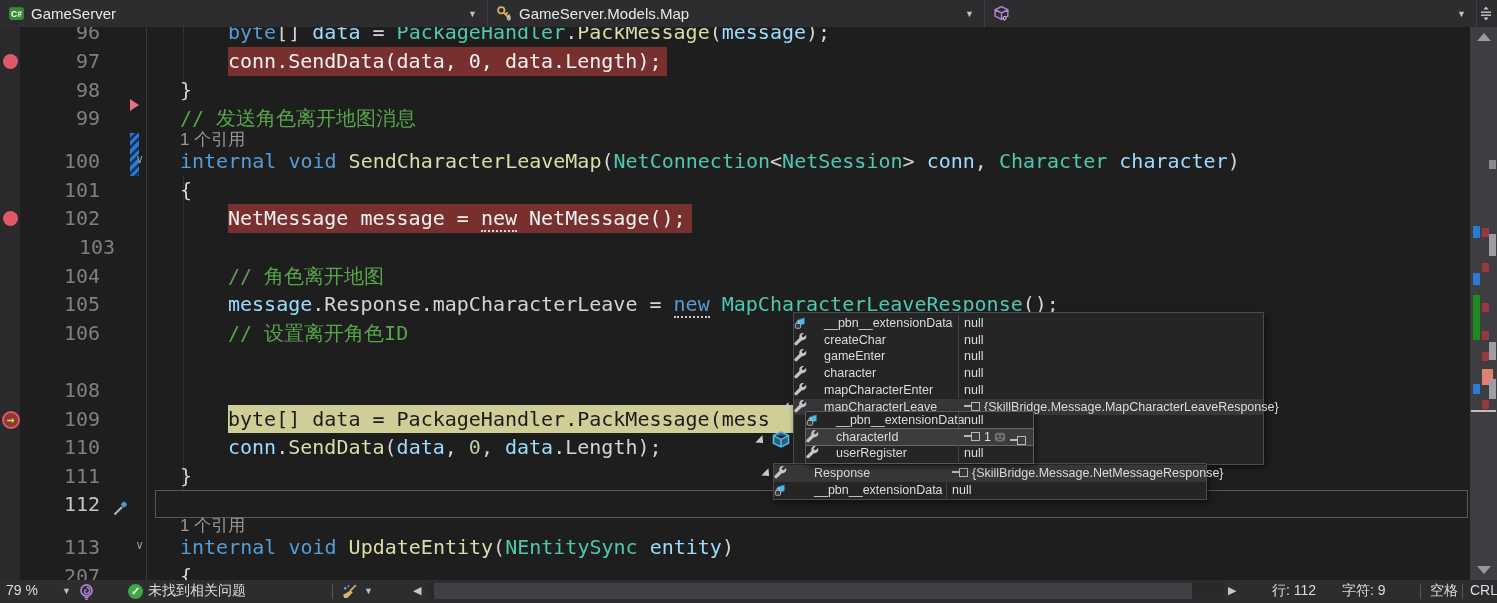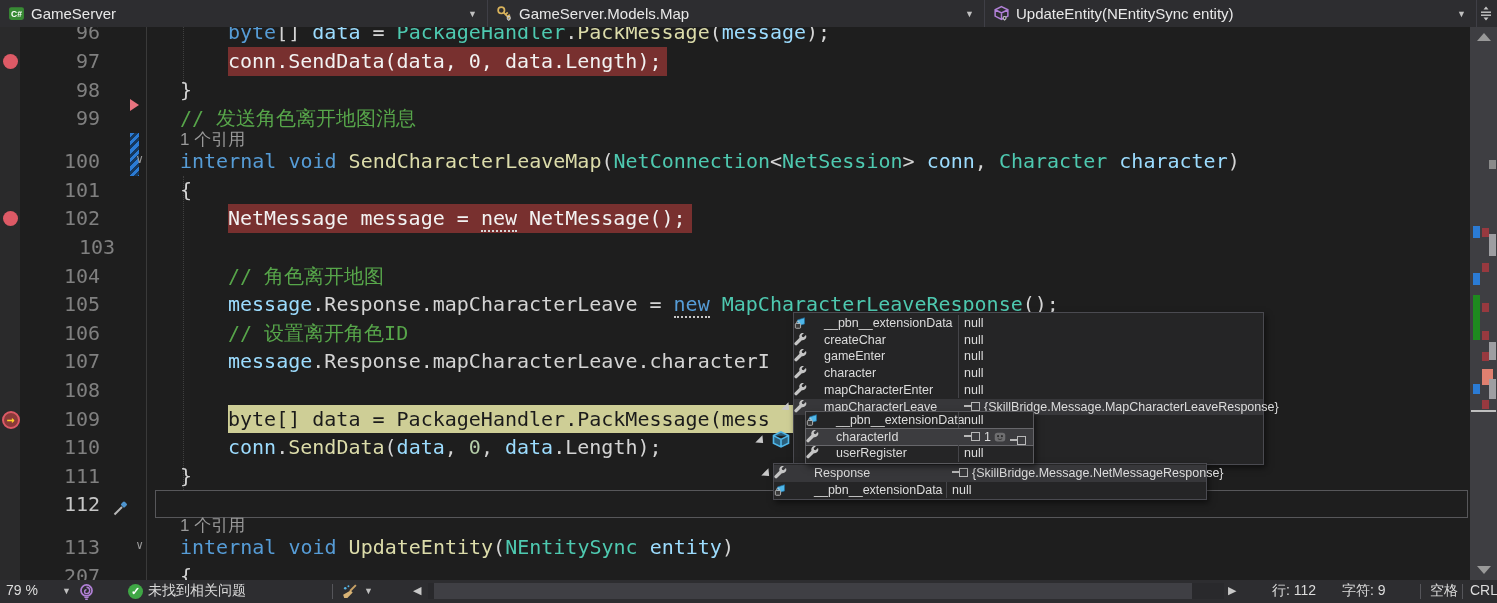--- a/index.html
+++ b/index.html
@@ -88,21 +88,20 @@
             <path d="M10.5 12.2 a1.5 1.5 0 0 1 3 0 c0 1.2-1.5 2.2-1.5 2.2 s-1.5-1-1.5-2.2z" fill="none" stroke="#C8C8C8" stroke-width="1"></path>
           </svg></div>
         <span>GameServer.Models.Map</span>
         <div class="nav-chev" style="right: 10px; position: absolute;">▼</div>
       </div>
       <div class="nav-item" style="left: 985px; width: 492px;">
         <div style="position: relative; width: 17px; height: 17px;"><svg width="100%" height="100%" viewBox="0 0 16 16" xmlns="http://www.w3.org/2000/svg">
             <path d="M8 1.5 L14 4.5 L14 10.5 L8 13.5 L2 10.5 L2 4.5 Z M2 4.5 L8 7.5 L14 4.5 M8 7.5 L8 13.5" fill="none" stroke="#B180D7" stroke-width="1.4"></path>
             <path d="M9.5 12.2 a1.4 1.4 0 0 1 2.8 0 c0 1.1-1.4 2-1.4 2 s-1.4-.9-1.4-2z" fill="#2D2D30" stroke="#C8C8C8" stroke-width="1"></path>
           </svg></div>
-        <span>UpdateEntity(NEntitySync entity)</span>
         <div class="nav-chev" style="right: 10px; position: absolute;">▼</div>
       </div>
       <div style="position: absolute; width: 16px; height: 21px; left: 1478px; top: 3px;"><svg width="100%" height="100%" viewBox="0 0 16 16" xmlns="http://www.w3.org/2000/svg">
           <path d="M8 1 L10.5 4 L5.5 4 Z" fill="#C8C8C8"></path>
           <rect x="3" y="6" width="10" height="1.4" fill="#C8C8C8"></rect>
           <rect x="3" y="9" width="10" height="1.4" fill="#C8C8C8"></rect>
           <path d="M8 15 L10.5 12 L5.5 12 Z" fill="#C8C8C8"></path>
         </svg></div>
     </div>
   <div id="editor">
@@ -118,21 +117,20 @@
         <div class="lens-text">1 个引用</div>
       </div>
       <div class="change-bar" style="top: 105.8px; height: 43px;"></div>
       <div class="code-row" style="top: 120.2px;"><div class="lnum">100</div><div class="ctext" style="left: 180px;"><span class="tk-k">internal</span><span class="tk-p"> </span><span class="tk-k">void</span><span class="tk-p"> </span><span class="tk-f">SendCharacterLeaveMap</span><span class="tk-p">(</span><span class="tk-t">NetConnection</span><span class="tk-p">&lt;</span><span class="tk-t">NetSession</span><span class="tk-p">&gt; </span><span class="tk-v">conn</span><span class="tk-p">, </span><span class="tk-t">Character</span><span class="tk-p"> </span><span class="tk-v">character</span><span class="tk-p">)</span></div><div class="fold-chev" style="top: -2px;">∨</div></div>
       <div class="code-row" style="top: 148.8px;"><div class="lnum">101</div><div class="ctext" style="left: 180px;"><span class="tk-p">{</span></div></div>
       <div class="code-row" style="top: 177.4px;"><div class="lnum">102</div><div class="ctext bg-bp" style="left: 228px;"><span class="tk-w">NetMessage message = </span><span class="tk-wu">new</span><span class="tk-w"> NetMessage();</span></div><div class="bp-dot" style="top: 7px;"></div></div>
       <div class="code-row" style="top: 206px; margin-left: 15px;"><div class="lnum">103</div></div>
       <div class="code-row" style="top: 234.6px;"><div class="lnum">104</div><div class="ctext" style="left: 228px;"><span class="tk-c">// 角色离开地图</span></div></div>
       <div class="code-row" style="top: 263.2px;"><div class="lnum">105</div><div class="ctext" style="left: 228px;"><span class="tk-v">message</span><span class="tk-p">.</span><span class="tk-p">Response</span><span class="tk-p">.</span><span class="tk-p">mapCharacterLeave</span><span class="tk-p"> = </span><span class="tk-ku">new</span><span class="tk-p"> </span><span class="tk-t">MapCharacterLeaveResponse</span><span class="tk-p">();</span></div></div>
       <div class="code-row" style="top: 291.8px;"><div class="lnum">106</div><div class="ctext" style="left: 228px;"><span class="tk-c">// 设置离开角色ID</span></div></div>
-      <div class="code-row" style="top: 320.4px;"><div class="lnum">107</div><div class="ctext" style="left: 228px;"><span class="tk-v">message</span><span class="tk-p">.</span><span class="tk-p">Response</span><span class="tk-p">.</span><span class="tk-p">mapCharacterLeave</span><span class="tk-p">.</span><span class="tk-p">characterI</span></div></div>
       <div class="code-row" style="top: 349px;"><div class="lnum">108</div><div class="ctext" style="left: 228px;"></div></div>
       <div class="code-row" style="top: 377.6px;"><div class="lnum">109</div><div class="ctext bg-cur" style="left: 228px;"><span class="tk-b">byte[] data = PackageHandler.PackMessage(mess</span></div><div class="cur-glyph" style="top: 6px;">→</div></div>
       <div class="code-row" style="top: 406.2px;"><div class="lnum">110</div><div class="ctext" style="left: 228px;"><span class="tk-v">conn</span><span class="tk-p">.</span><span class="tk-f">SendData</span><span class="tk-p">(</span><span class="tk-v">data</span><span class="tk-p">, </span><span class="tk-n">0</span><span class="tk-p">, </span><span class="tk-v">data</span><span class="tk-p">.</span><span class="tk-p">Length</span><span class="tk-p">);</span></div></div>
       <div class="code-row" style="top: 434.8px;"><div class="lnum">111</div><div class="ctext" style="left: 180px;"><span class="tk-p">}</span></div></div>
       <div class="code-row" style="top: 463.4px;"><div class="lnum active">112</div><div class="line-box"></div><div class="ctext" style="left: 180px;"></div><div style="position: absolute; width: 16px; height: 16px; left: 112px; top: 6px;"><svg width="100%" height="100%" viewBox="0 0 16 16" xmlns="http://www.w3.org/2000/svg">
             <rect x="9.5" y="1" width="5" height="5" rx="1.5" fill="#4E94CE" transform="rotate(45 12 3.5)"></rect>
             <path d="M10 6 L4 12 L2.5 13.5" stroke="#B8B8B8" stroke-width="2" fill="none"></path>
           </svg></div></div>
       <div class="lens-row" style="top: 492px;">
         <div class="lens-text">1 个引用</div>

